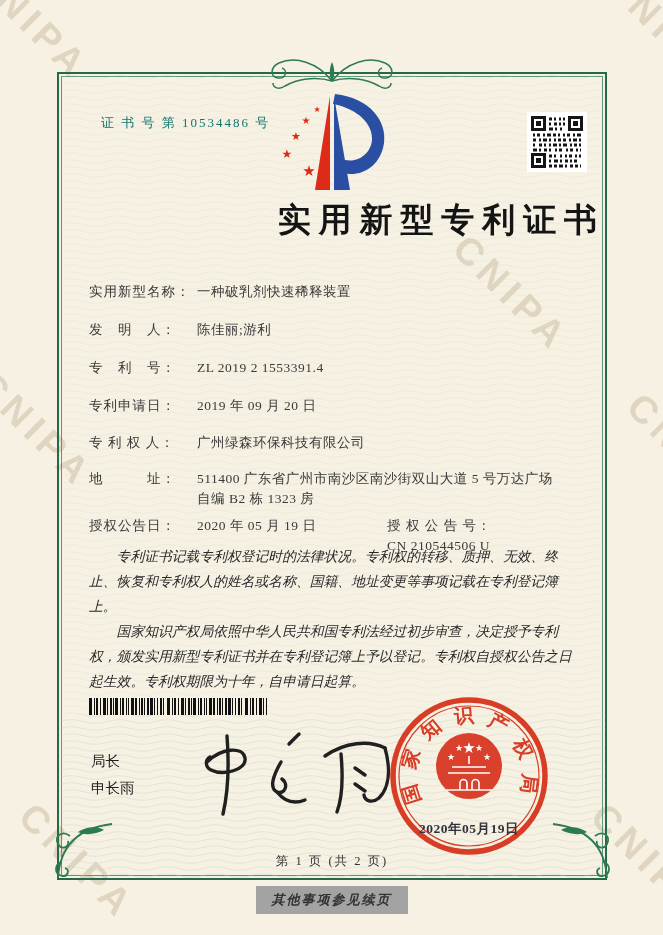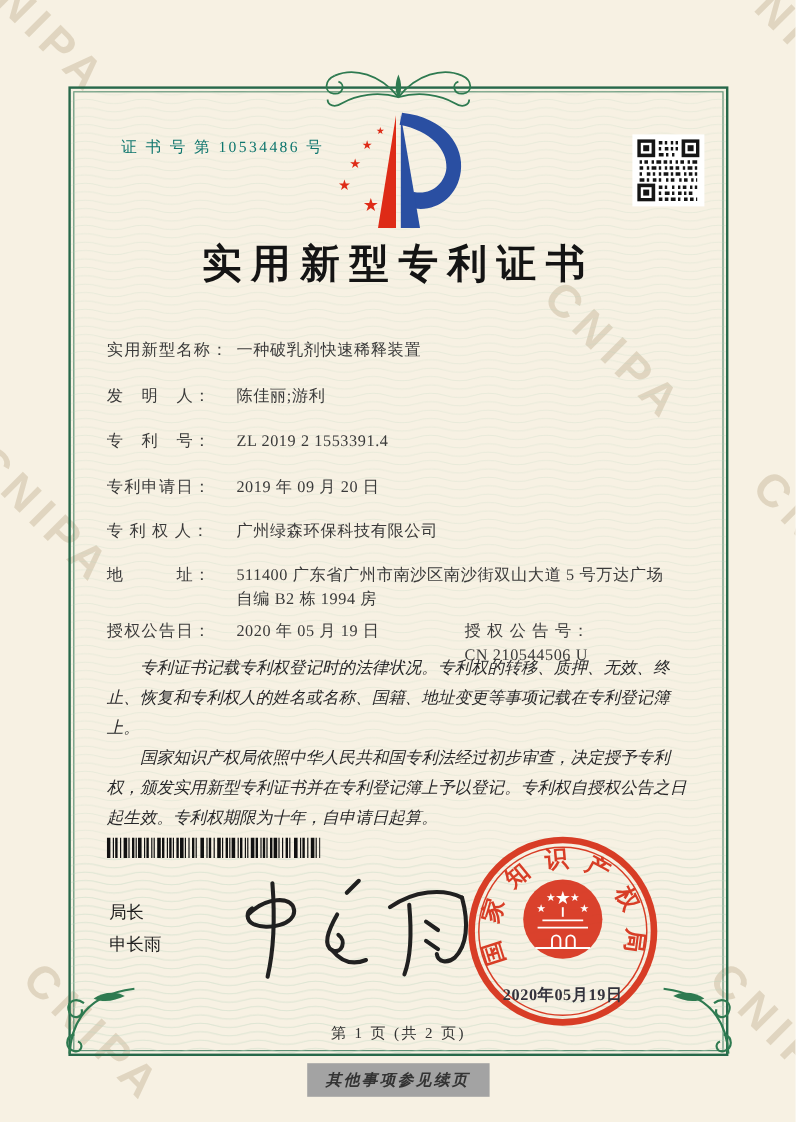--- a/index.html
+++ b/index.html
@@ -6,21 +6,21 @@
   .page{position:relative;width:663px;height:935px;background:#f7f1e3;overflow:hidden;
         font-family:"Liberation Serif","DejaVu Serif",serif;}
   .wm{position:absolute;transform:rotate(45deg);font-family:"Liberation Sans","DejaVu Sans",sans-serif;
       font-weight:700;font-size:38px;letter-spacing:6px;color:rgba(191,172,141,0.40);z-index:1;white-space:nowrap;}
   .cert{position:absolute;left:57px;top:72px;width:546px;height:804px;border:2px solid #26684a;z-index:2;}
   .cert-inner-line{position:absolute;inset:2px;border:1px solid #5f9377;pointer-events:none;}
   .waves{position:absolute;inset:0;opacity:.55;pointer-events:none;}
   .certnum{position:absolute;left:30px;top:40px;font-size:13px;color:#0f766e;letter-spacing:2px;margin-left:12px;}
   .logo{position:absolute;left:212px;top:16px;}
   .qr{position:absolute;left:468px;top:38px;background:#fff;padding:4px;}
-  .title{position:absolute;left:0;top:124px;width:100%;text-align:center;font-size:33px;font-weight:700;
+  .title{position:absolute;left:0;top:124px;width:100%;text-align:right;font-size:33px;font-weight:700;
          letter-spacing:.24em;color:#141414;}
   .row{position:absolute;left:30px;right:26px;font-size:13.5px;color:#3a3a3a;line-height:20px;}
   .row .lbl{display:inline-block;width:108px;letter-spacing:1px;vertical-align:top;}
   .row .val{display:inline-block;letter-spacing:.5px;max-width:396px;vertical-align:top;}
   .r0{top:208px}.r1{top:246px}.r2{top:284px}.r3{top:322px}.r4{top:359px}.r5{top:395px}
   .rgrant{top:442px}
   .rgrant .half2{position:absolute;left:298px;top:0;}
   .paras{position:absolute;left:30px;right:26px;top:470px;font-size:13.8px;line-height:25px;color:#28282a;
          font-style:italic;}
   .paras p{margin:0;text-indent:2em;}
@@ -128,21 +128,21 @@
     <div class="row r2">
       <span class="lbl">专　利　号：</span><span class="val">ZL 2019 2 1553391.4</span>
     </div>
     <div class="row r3">
       <span class="lbl">专利申请日：</span><span class="val">2019 年 09 月 20 日</span>
     </div>
     <div class="row r4">
       <span class="lbl">专 利 权 人：</span><span class="val">广州绿森环保科技有限公司</span>
     </div>
     <div class="row r5">
-      <span class="lbl">地　　　址：</span><span class="val"><span>511400 广东省广州市南沙区南沙街双山大道 5 号万达广场</span><span style="display:block">自编 B2 栋 1994 房</span></span>
+      <span class="lbl">地　　　址：</span><span class="val"><span>511400 广东省广州市南沙区南沙街双山大道 5 号万达广场</span><span style="display:block">自编 B2 栋 1323 房</span></span>
     </div>
     <div class="row rgrant">
       <span><span class="lbl">授权公告日：</span><span class="val">2020 年 05 月 19 日</span></span>
       <span class="half2"><span class="lbl" style="width:112px">授 权 公 告 号：</span><span class="val">CN 210544506 U</span></span>
     </div>
 
     <div class="paras">
       <p>专利证书记载专利权登记时的法律状况。专利权的转移、质押、无效、终止、恢复和专利权人的姓名或名称、国籍、地址变更等事项记载在专利登记簿上。</p>
       <p>国家知识产权局依照中华人民共和国专利法经过初步审查，决定授予专利权，颁发实用新型专利证书并在专利登记簿上予以登记。专利权自授权公告之日起生效。专利权期限为十年，自申请日起算。</p>
     </div>

